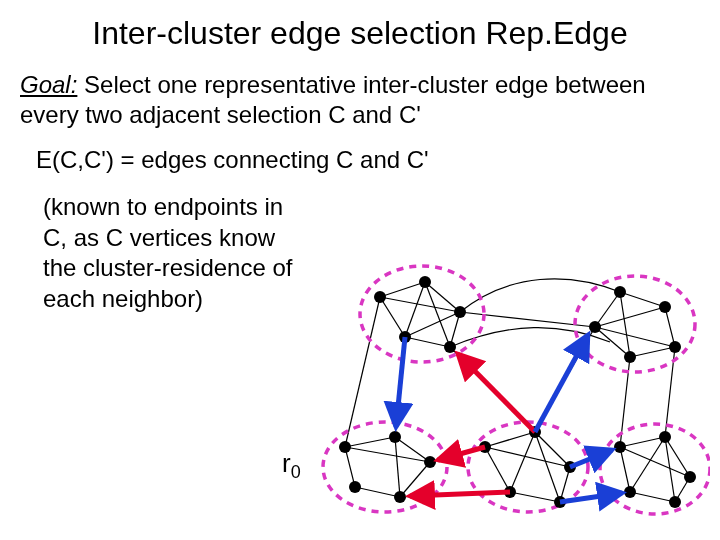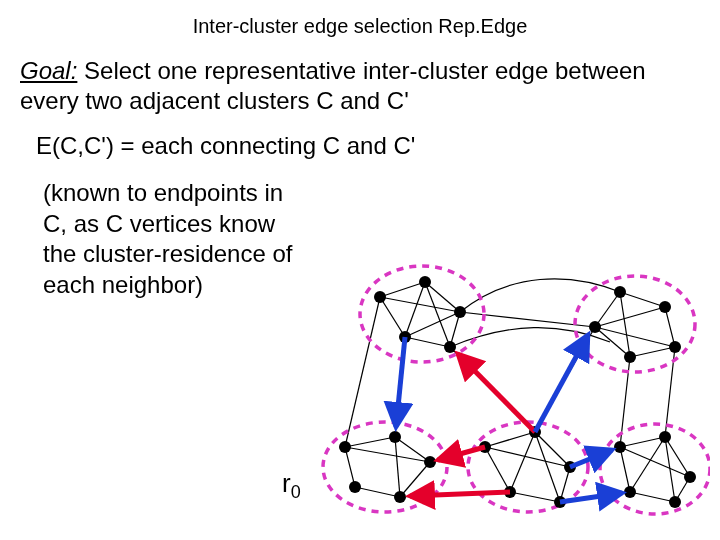--- a/index.html
+++ b/index.html
@@ -5,21 +5,21 @@
   body {
     margin: 0;
     padding: 15px 20px;
     font-family: Arial, Helvetica, sans-serif;
     width: 720px;
     height: 540px;
     box-sizing: border-box;
     background: #fff;
   }
   .title {
-    font-size: 20px;
+    font-size: 32px;
     font-weight: normal;
     text-align: center;
     margin-bottom: 18px;
   }
   .goal-line {
     font-size: 24px;
     line-height: 1.25;
     margin-bottom: 16px;
   }
   .goal-label {
@@ -33,42 +33,42 @@
   }
   .known {
     font-size: 24px;
     line-height: 1.28;
     margin-left: 23px;
     width: 260px;
   }
   .r0-label {
     position: absolute;
     left: 282px;
-    top: 468px;
+    top: 448px;
     font-size: 26px;
   }
   .r0-label sub {
     font-size: 18px;
   }
   .diagram {
     position: absolute;
     left: 310px;
     top: 262px;
   }
 </style>
 </head>
 <body>
 
 <div class="title">Inter-cluster edge selection Rep.Edge</div>
 
 <div class="goal-line">
-  <span class="goal-label">Goal:</span><span> Select one representative inter-cluster edge between every two adjacent clusters C and C'</span>
+  <span class="goal-label">Goal:</span><span> Select one representative inter-cluster edge between every two adjacent selection C and C'</span>
 </div>
 
-<div class="ecc-line">E(C,C') = each connecting C and C'</div>
+<div class="ecc-line">E(C,C') = edges connecting C and C'</div>
 
 <div class="known">(known to endpoints in C, as C vertices know the cluster-residence of each neighbor)</div>
 
 <div class="r0-label">
   <span>r</span><sub>0</sub>
 </div>
 
 <svg class="diagram" width="400" height="270">
 
   <g stroke="#000" stroke-width="1.2" fill="none">

